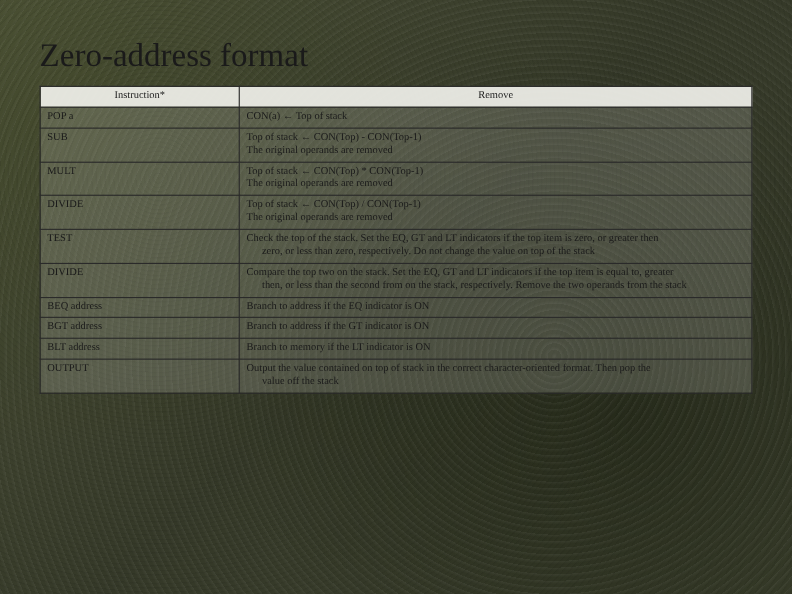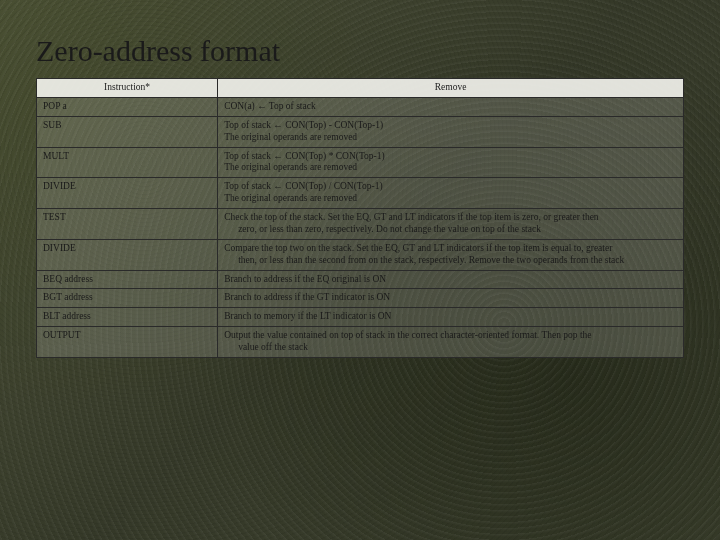--- a/index.html
+++ b/index.html
@@ -113,21 +113,21 @@
         <tr>
           <td class="instr">TEST</td>
           <td class="meaning">Check the top of the stack. Set the EQ, GT and LT indicators if the top item is zero, or greater then<span class="indent-note">zero, or less than zero, respectively. Do not change the value on top of the stack</span></td>
         </tr>
         <tr>
           <td class="instr">DIVIDE</td>
           <td class="meaning">Compare the top two on the stack. Set the EQ, GT and LT indicators if the top item is equal to, greater<span class="indent-note">then, or less than the second from on the stack, respectively. Remove the two operands from the stack</span></td>
         </tr>
         <tr>
           <td class="instr">BEQ address</td>
-          <td class="meaning">Branch to address if the EQ original is ON</td>
+          <td class="meaning">Branch to address if the EQ indicator is ON</td>
         </tr>
         <tr>
           <td class="instr">BGT address</td>
           <td class="meaning">Branch to address if the GT indicator is ON</td>
         </tr>
         <tr>
           <td class="instr">BLT address</td>
           <td class="meaning">Branch to memory if the LT indicator is ON</td>
         </tr>
         <tr>

